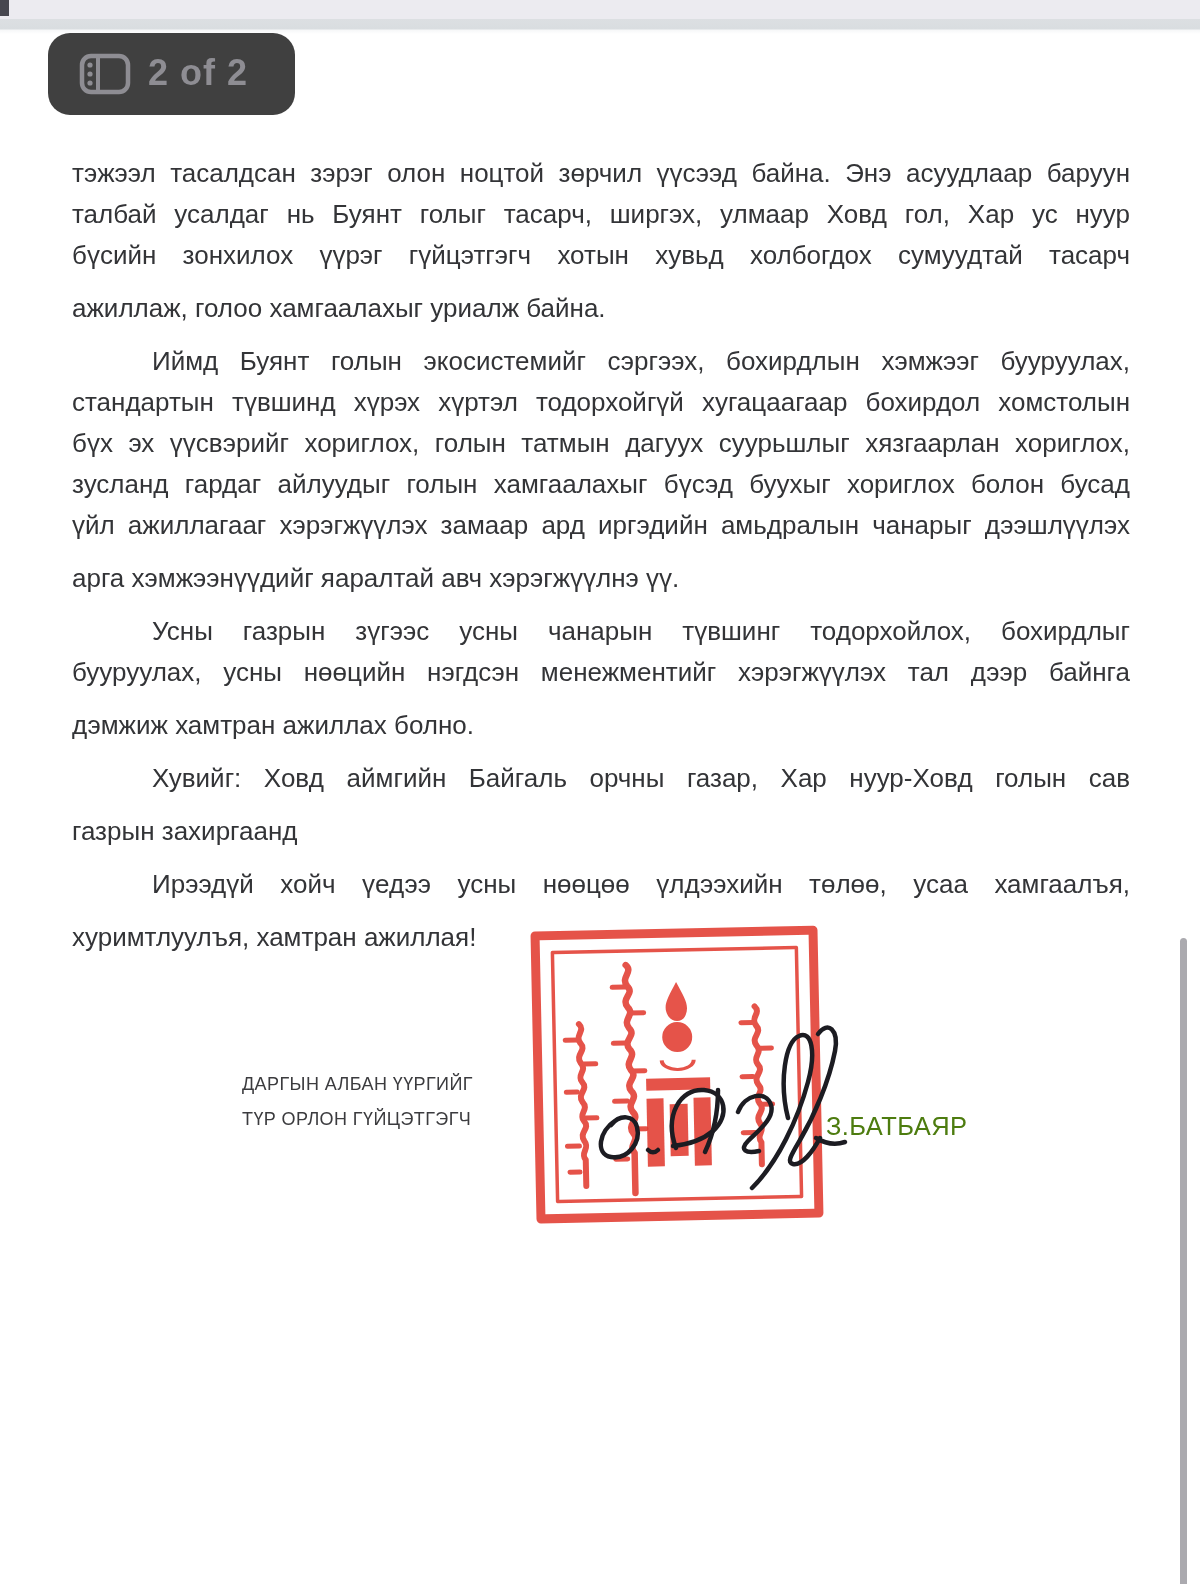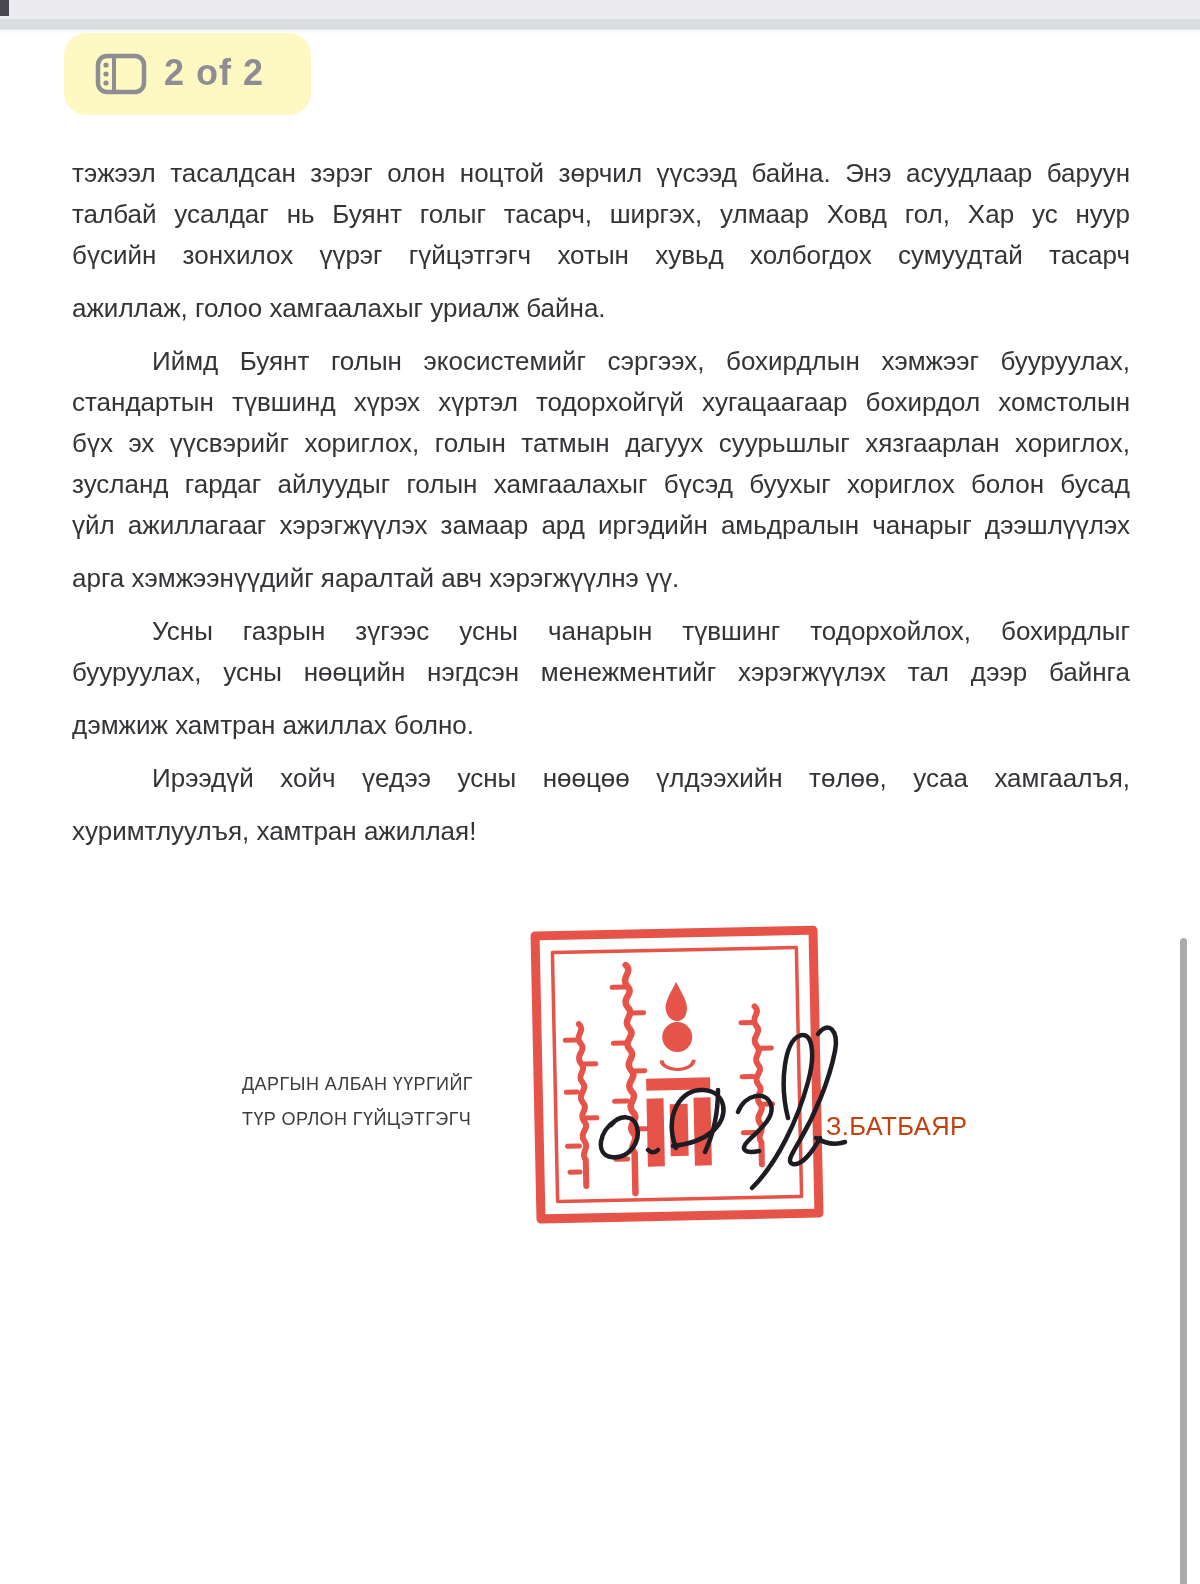--- a/index.html
+++ b/index.html
@@ -14,22 +14,22 @@
     background:linear-gradient(to bottom,
       #ecebf0 0px,#ecebf0 19px,
       #dcdfe2 19px,#d9dde0 29px,
       #f6f7f8 30px,#ffffff 34px);
   }
   .corner-chip{
     position:absolute;left:0;top:0;width:9px;height:16px;background:#47474f;
   }
   
   .page-pill{
-    position:absolute;left:64px;top:33px;width:247px;height:82px;
-    background:#fef9c3;border-radius:22px;
+    position:absolute;left:48px;top:33px;width:247px;height:82px;
+    background:#404040;border-radius:22px;
     display:flex;align-items:center;gap:17px;padding-left:31px;box-sizing:border-box;
   }
   .page-pill .label{
     font-size:36px;font-weight:700;color:#8e8d93;letter-spacing:1px;
     line-height:1;padding-bottom:3px;
   }
   
   .doc{
     position:absolute;left:72px;top:153px;width:1058px;
     font-size:26px;line-height:41px;color:#333437;
@@ -39,21 +39,21 @@
   .line.last{text-align-last:left;margin-top:12px;}
   .line.ind{text-indent:80px;}
   
   .signoff{
     position:absolute;left:242px;top:1067px;
     font-size:18px;line-height:35px;color:#3b3b3e;letter-spacing:0.4px;
     white-space:nowrap;
   }
   .signer{
     position:absolute;left:826px;top:1112px;
-    font-size:25.5px;color:#c2410c;letter-spacing:0.4px;white-space:nowrap;
+    font-size:25.5px;color:#4d7c0f;letter-spacing:0.4px;white-space:nowrap;
   }
   .stamp{position:absolute;left:528px;top:920px;}
   .signature{position:absolute;left:560px;top:1018px;}
   
   .scrollbar{
     position:absolute;left:1180px;top:938px;width:7px;height:646px;
     background:#abaaaf;border-radius:4px 4px 0 0;
   }
 </style>
 </head>
@@ -85,20 +85,24 @@
       <div class="line">стандартын түвшинд хүрэх хүртэл тодорхойгүй хугацаагаар бохирдол хомстолын</div>
       <div class="line">бүх эх үүсвэрийг хориглох, голын татмын дагуух суурьшлыг хязгаарлан хориглох,</div>
       <div class="line">зусланд гардаг айлуудыг голын хамгаалахыг бүсэд буухыг хориглох болон бусад</div>
       <div class="line">үйл ажиллагааг хэрэгжүүлэх замаар ард иргэдийн амьдралын чанарыг дээшлүүлэх</div>
       <div class="line last">арга хэмжээнүүдийг яаралтай авч хэрэгжүүлнэ үү.</div>
     </div>
     <div class="para">
       <div class="line ind">Усны газрын зүгээс усны чанарын түвшинг тодорхойлох, бохирдлыг</div>
       <div class="line">бууруулах, усны нөөцийн нэгдсэн менежментийг хэрэгжүүлэх тал дээр байнга</div>
       <div class="line last">дэмжиж хамтран ажиллах болно.</div>
+    </div>
+    <div class="para">
+      <div class="line ind">Хувийг: Ховд аймгийн Байгаль орчны газар, Хар нуур-Ховд голын сав</div>
+      <div class="line last">газрын захиргаанд</div>
     </div>
     <div class="para">
       <div class="line ind">Ирээдүй хойч үедээ усны нөөцөө үлдээхийн төлөө, усаа хамгаалъя,</div>
       <div class="line last">хуримтлуулъя, хамтран ажиллая!</div>
     </div>
   </div>
 
 <div class="signoff">
   <div>ДАРГЫН АЛБАН ҮҮРГИЙГ</div>
   <div>ТҮР ОРЛОН ГҮЙЦЭТГЭГЧ</div>

